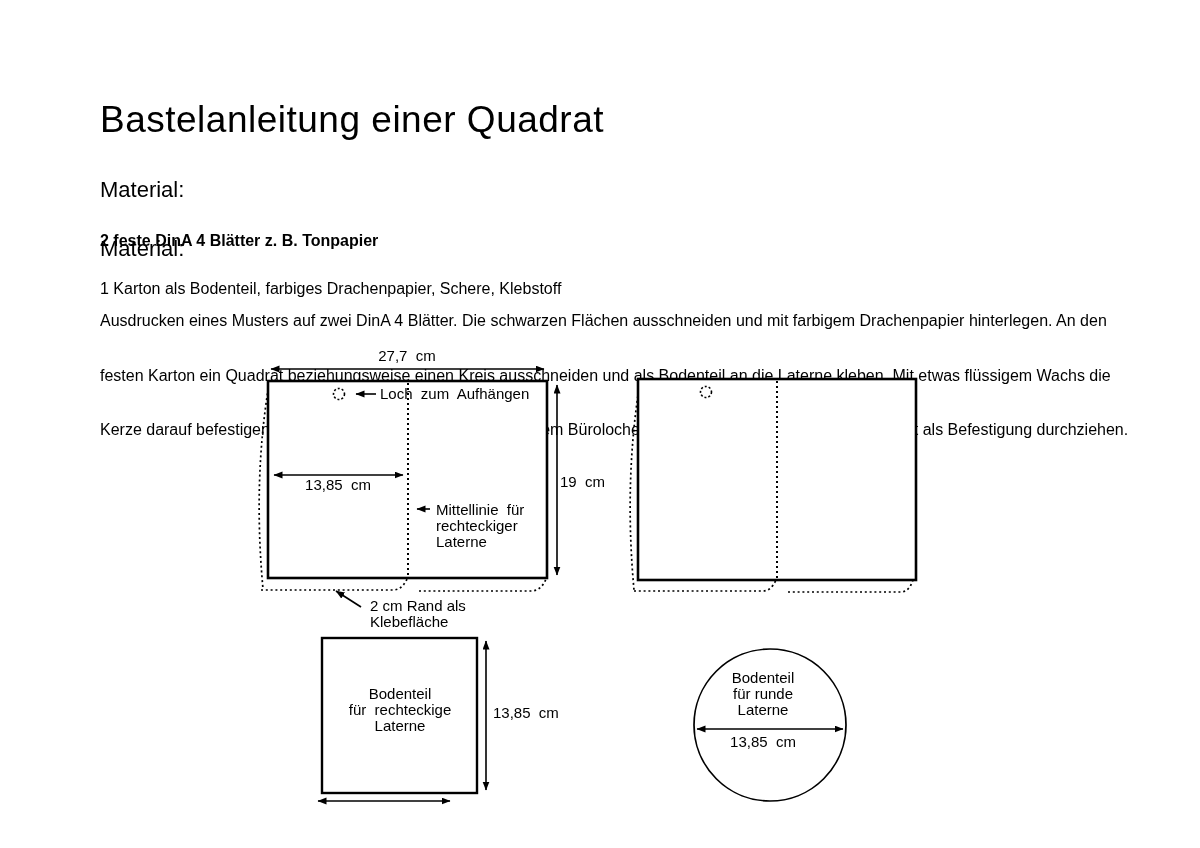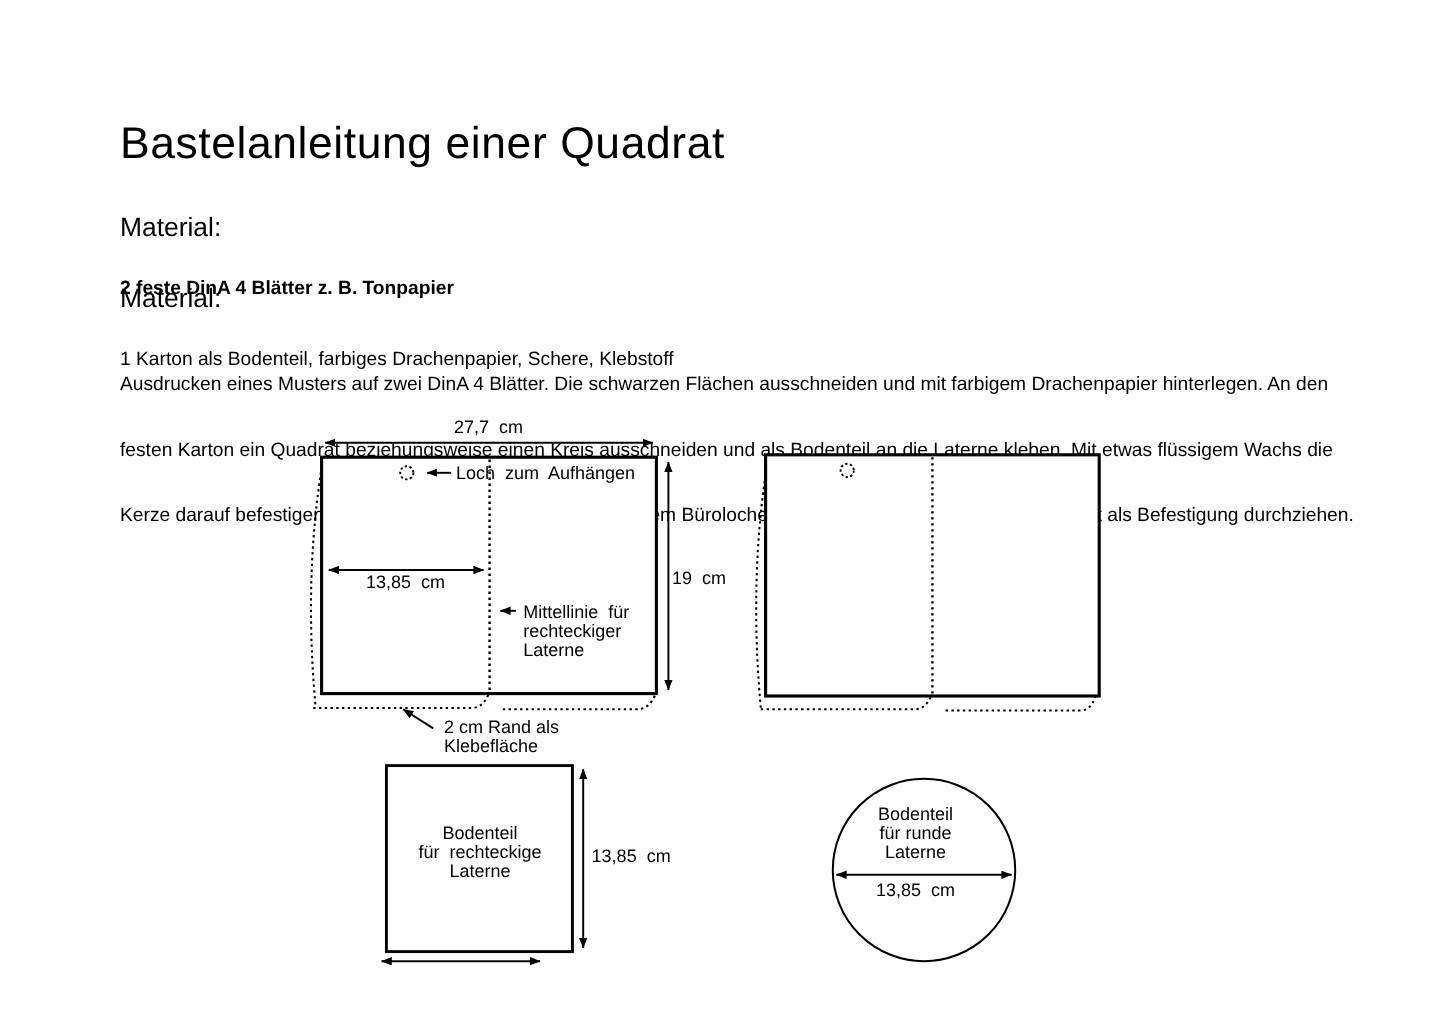--- a/index.html
+++ b/index.html
@@ -32,21 +32,21 @@
 <body>
 
 <div class="page">
 
   <div class="abs title" style="left:100px; top:101px;">Bastelanleitung einer Quadrat</div>
 
   <div class="abs h2" style="left:100px; top:179px;">Material:</div>
 
   <div class="abs body-text" style="left:100px; top:201px;">
     <div style="white-space:pre;font-weight:bold;">2 feste DinA 4 Blätter z. B. Tonpapier</div>
-    <div style="white-space:pre;margin-top:11px;">1 Karton als Bodenteil, farbiges Drachenpapier, Schere, Klebstoff</div>
+    <div style="white-space:pre;">1 Karton als Bodenteil, farbiges Drachenpapier, Schere, Klebstoff</div>
   </div>
 
   <div class="abs h2" style="left:100px; top:238px;">Material:</div>
 
   <div class="abs para" style="left:100px; top:276px;">
     <div>Ausdrucken eines Musters auf zwei DinA 4 Blätter. Die schwarzen Flächen ausschneiden und mit farbigem Drachenpapier hinterlegen. An den</div>
     <div>festen Karton ein Quadrat beziehungsweise einen Kreis ausschneiden und als Bodenteil an die Laterne kleben. Mit etwas flüssigem Wachs die</div>
     <div>Kerze darauf befestigen. Am oberen Rand der Laterne mit  einem Bürolocher  zwei Löcher stechen und einen Draht als Befestigung durchziehen.</div>
   </div>
 

